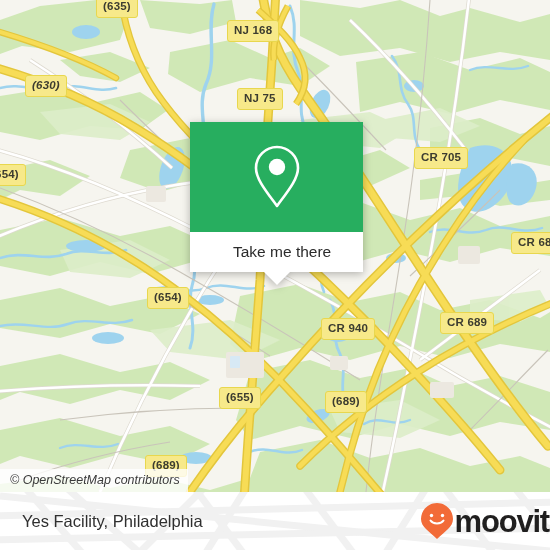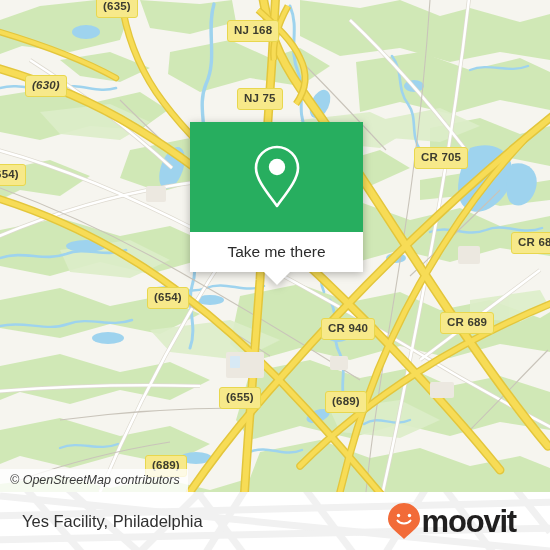--- a/index.html
+++ b/index.html
@@ -70,22 +70,23 @@
     background: #27ae5f;
     display: flex;
     align-items: center;
     justify-content: center;
   }
   #popup-body {
     background: #ffffff;
     height: 40px;
     display: flex;
     align-items: center;
-    justify-content: center;
+    justify-content: flex-start;
     position: relative;
+    padding-left: 43px;
   }
   #popup-label {
     font-size: 15.5px;
     color: #2b2b2b;
     font-family: "Liberation Sans", sans-serif;
   }
   #popup-pointer {
     position: absolute;
     left: 50%;
     transform: translateX(-50%);
@@ -108,21 +109,21 @@
     position: absolute;
     left: 0; top: 0; width: 550px; height: 58px;
     opacity: 1;
   }
   #footer-inner {
     position: relative;
     width: 550px; height: 58px;
     display: flex;
     align-items: center;
     justify-content: space-between;
-    padding: 0 34px 0 22px;
+    padding: 0 1px 0 22px;
   }
   #place-name {
     font-size: 16.5px;
     color: #2f2f2f;
     font-family: "Liberation Sans", sans-serif;
     white-space: nowrap;
   }
   #brand {
     display: flex;
     align-items: center;

